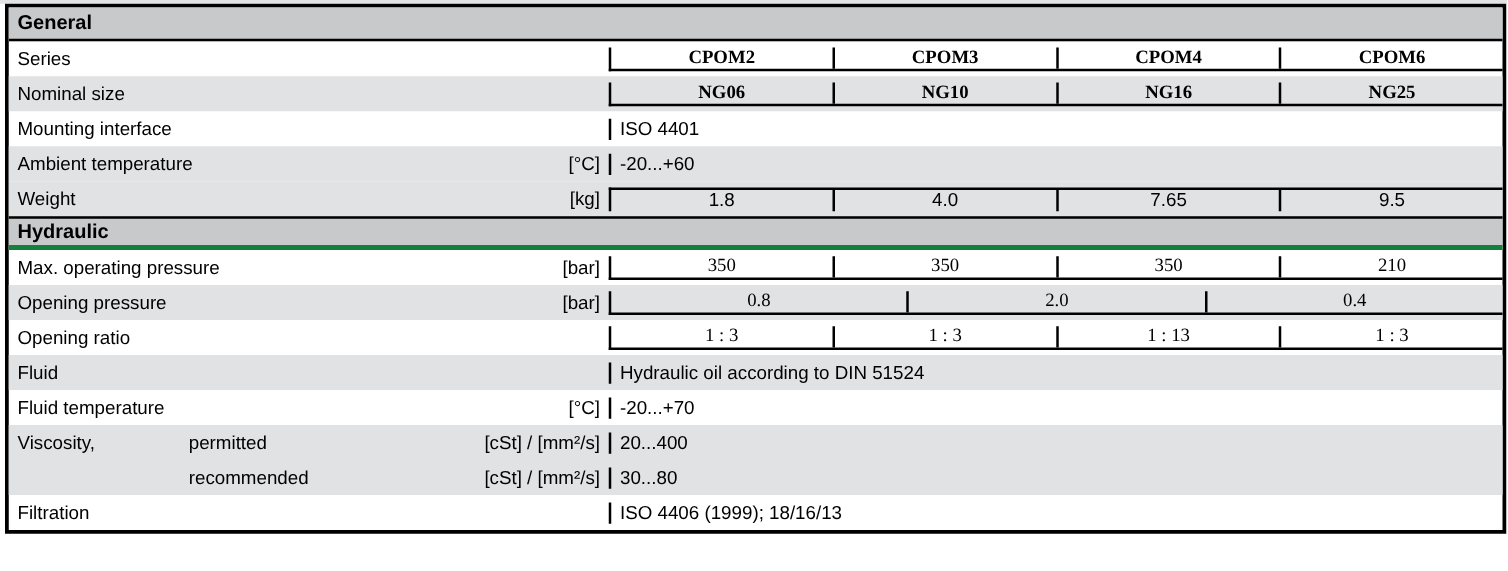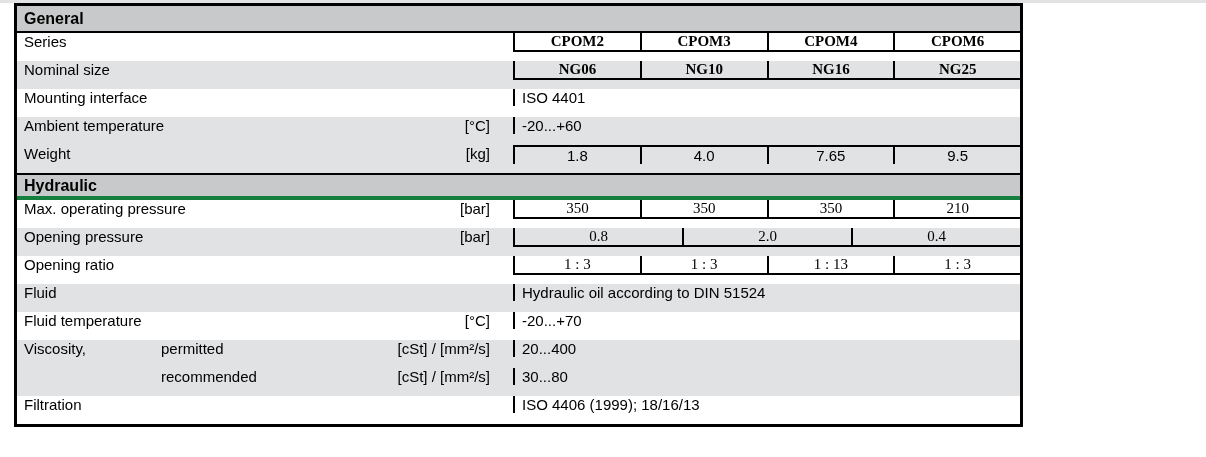--- a/index.html
+++ b/index.html
@@ -10,31 +10,30 @@
     height: 457px;
     overflow: hidden;
     color: #000;
   }
   .top-strip {
     width: 1206px;
     height: 3px;
     background: #e2e3e4;
   }
   .spec-table {
-    margin-left: 14px;
-    width: 1009px;
+    margin-left: 4px;
+    width: 1201px;
     border: 3px solid #000;
     background: #fff;
   }
   .row {
     display: flex;
     height: 28px;
     font-size: 15px;
-    align-items: flex-start;
-    gap: 16px;
+    align-items: center;
   }
   .row.alt { background: #e1e2e3; }
   .band {
     height: 27px;
     background: #c8c9ca;
     font-weight: bold;
     font-size: 16px;
     display: flex;
     align-items: center;
     padding-left: 7px;

